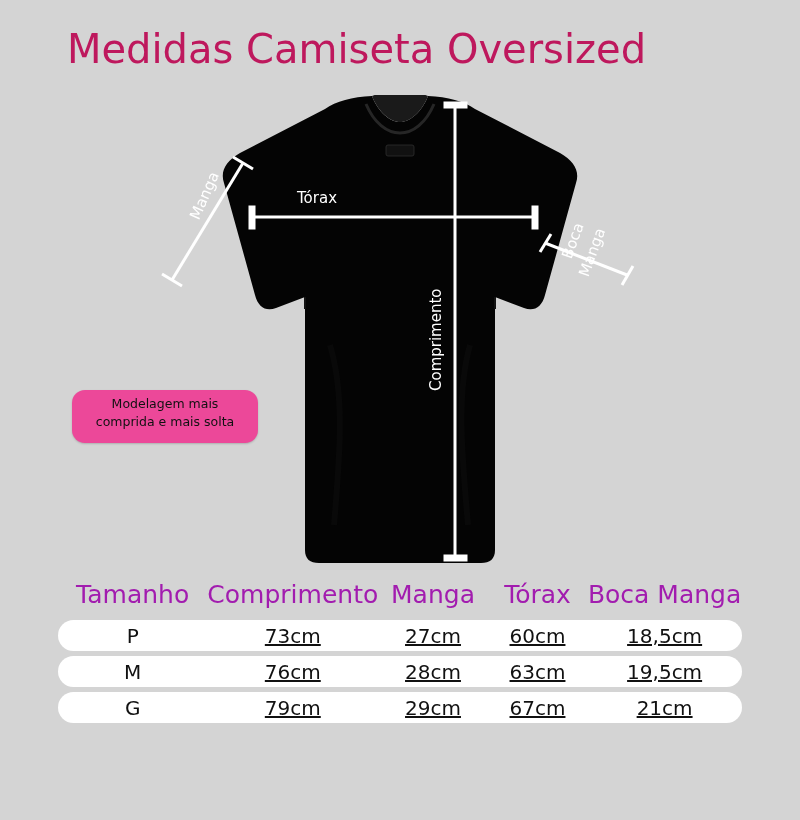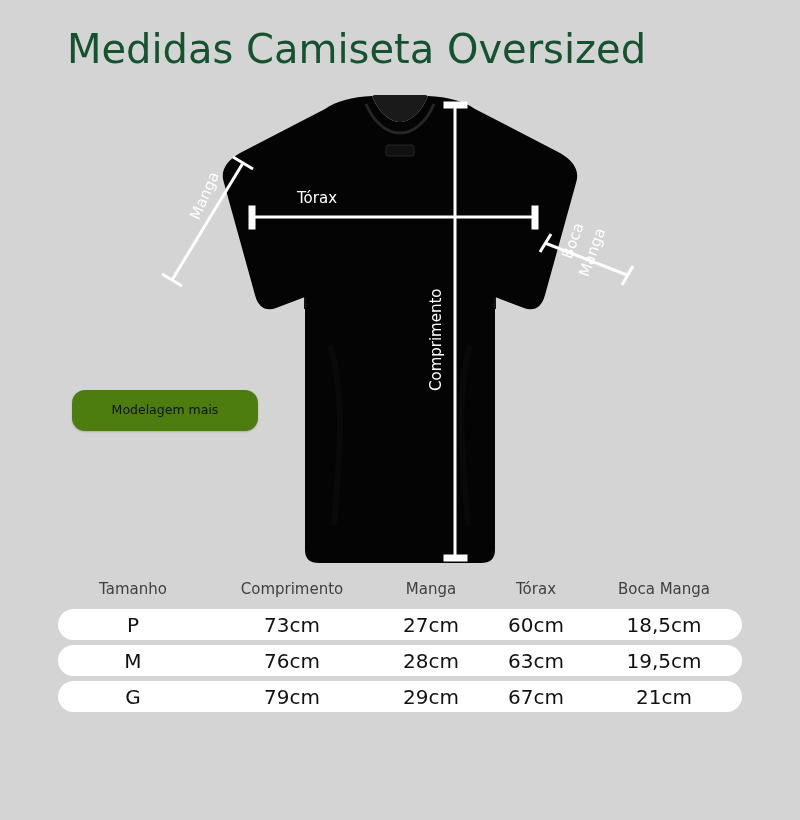--- a/index.html
+++ b/index.html
@@ -20,21 +20,21 @@
     height: 820px;
   }
   .title {
     position: absolute;
     top: 26px;
     left: 0;
     width: 713px;
     text-align: center;
     font-size: 40px;
     font-weight: 400;
-    color: #14532d;
+    color: #be185d;
     letter-spacing: 0px;
   }
 
   
   .shirt-area {
     position: absolute;
     top: 95px;
     left: 0;
     width: 800px;
     height: 470px;
@@ -74,22 +74,22 @@
     transform: rotate(-70deg);
     transform-origin: left top;
   }
 
   
   .callout {
     position: absolute;
     top: 295px;
     left: 72px;
     width: 168px;
-    padding: 11px 9px 12px 9px;
-    background: #4d7c0f;
+    padding: 5px 9px 12px 9px;
+    background: #ec4899;
     border-radius: 13px;
     text-align: center;
     font-size: 12.5px;
     line-height: 1.45;
     color: #111111;
     box-shadow: 0 1px 2px rgba(0,0,0,0.18);
   }
 
   
   .table-wrap {
@@ -98,22 +98,22 @@
     left: 58px;
     width: 684px;
   }
   .tbl {
     width: 100%;
     border-collapse: separate;
     border-spacing: 0 5px;
   }
   .tbl th {
     font-weight: 400;
-    font-size: 15px;
-    color: #404040;
+    font-size: 25px;
+    color: #a21caf;
     padding: 0 0 6px 0;
     text-align: center;
   }
   .tbl th.col-tamanho { width: 150px; }
   .tbl th.col-comprimento { width: 168px; }
   .tbl th.col-manga { width: 110px; }
   .tbl th.col-torax { width: 100px; }
   .tbl th.col-boca { width: 156px; text-align: center; }
 
   .tbl td {
@@ -126,21 +126,21 @@
   }
   .tbl tbody tr td:first-child {
     border-top-left-radius: 16px;
     border-bottom-left-radius: 16px;
   }
   .tbl tbody tr td:last-child {
     border-top-right-radius: 16px;
     border-bottom-right-radius: 16px;
   }
   .tbl td.c-size { text-align: center; }
-  .tbl td.c-val  { text-align: center; }
+  .tbl td.c-val  { text-align: center; text-decoration: underline; }
 </style>
 </head>
 <body>
 
 <div class="page">
 
   <div class="title">Medidas Camiseta Oversized</div>
 
   <div class="shirt-area">
     <svg class="shirt-svg" width="800" height="470" viewBox="0 0 800 470">
@@ -207,20 +207,21 @@
     </svg>
 
     <div class="meas-label lbl-torax">Tórax</div>
     <div class="meas-label lbl-manga">Manga</div>
     <div class="meas-label lbl-comprimento">Comprimento</div>
     <div class="meas-label lbl-boca-1">Boca</div>
     <div class="meas-label lbl-boca-2">Manga</div>
 
     <div class="callout">
       <div>Modelagem mais</div>
+      <div>comprida e mais solta</div>
     </div>
   </div>
 
   <div class="table-wrap">
     <table class="tbl">
       <thead>
         <tr>
           <th class="col-tamanho">Tamanho</th>
           <th class="col-comprimento">Comprimento</th>
           <th class="col-manga">Manga</th>

